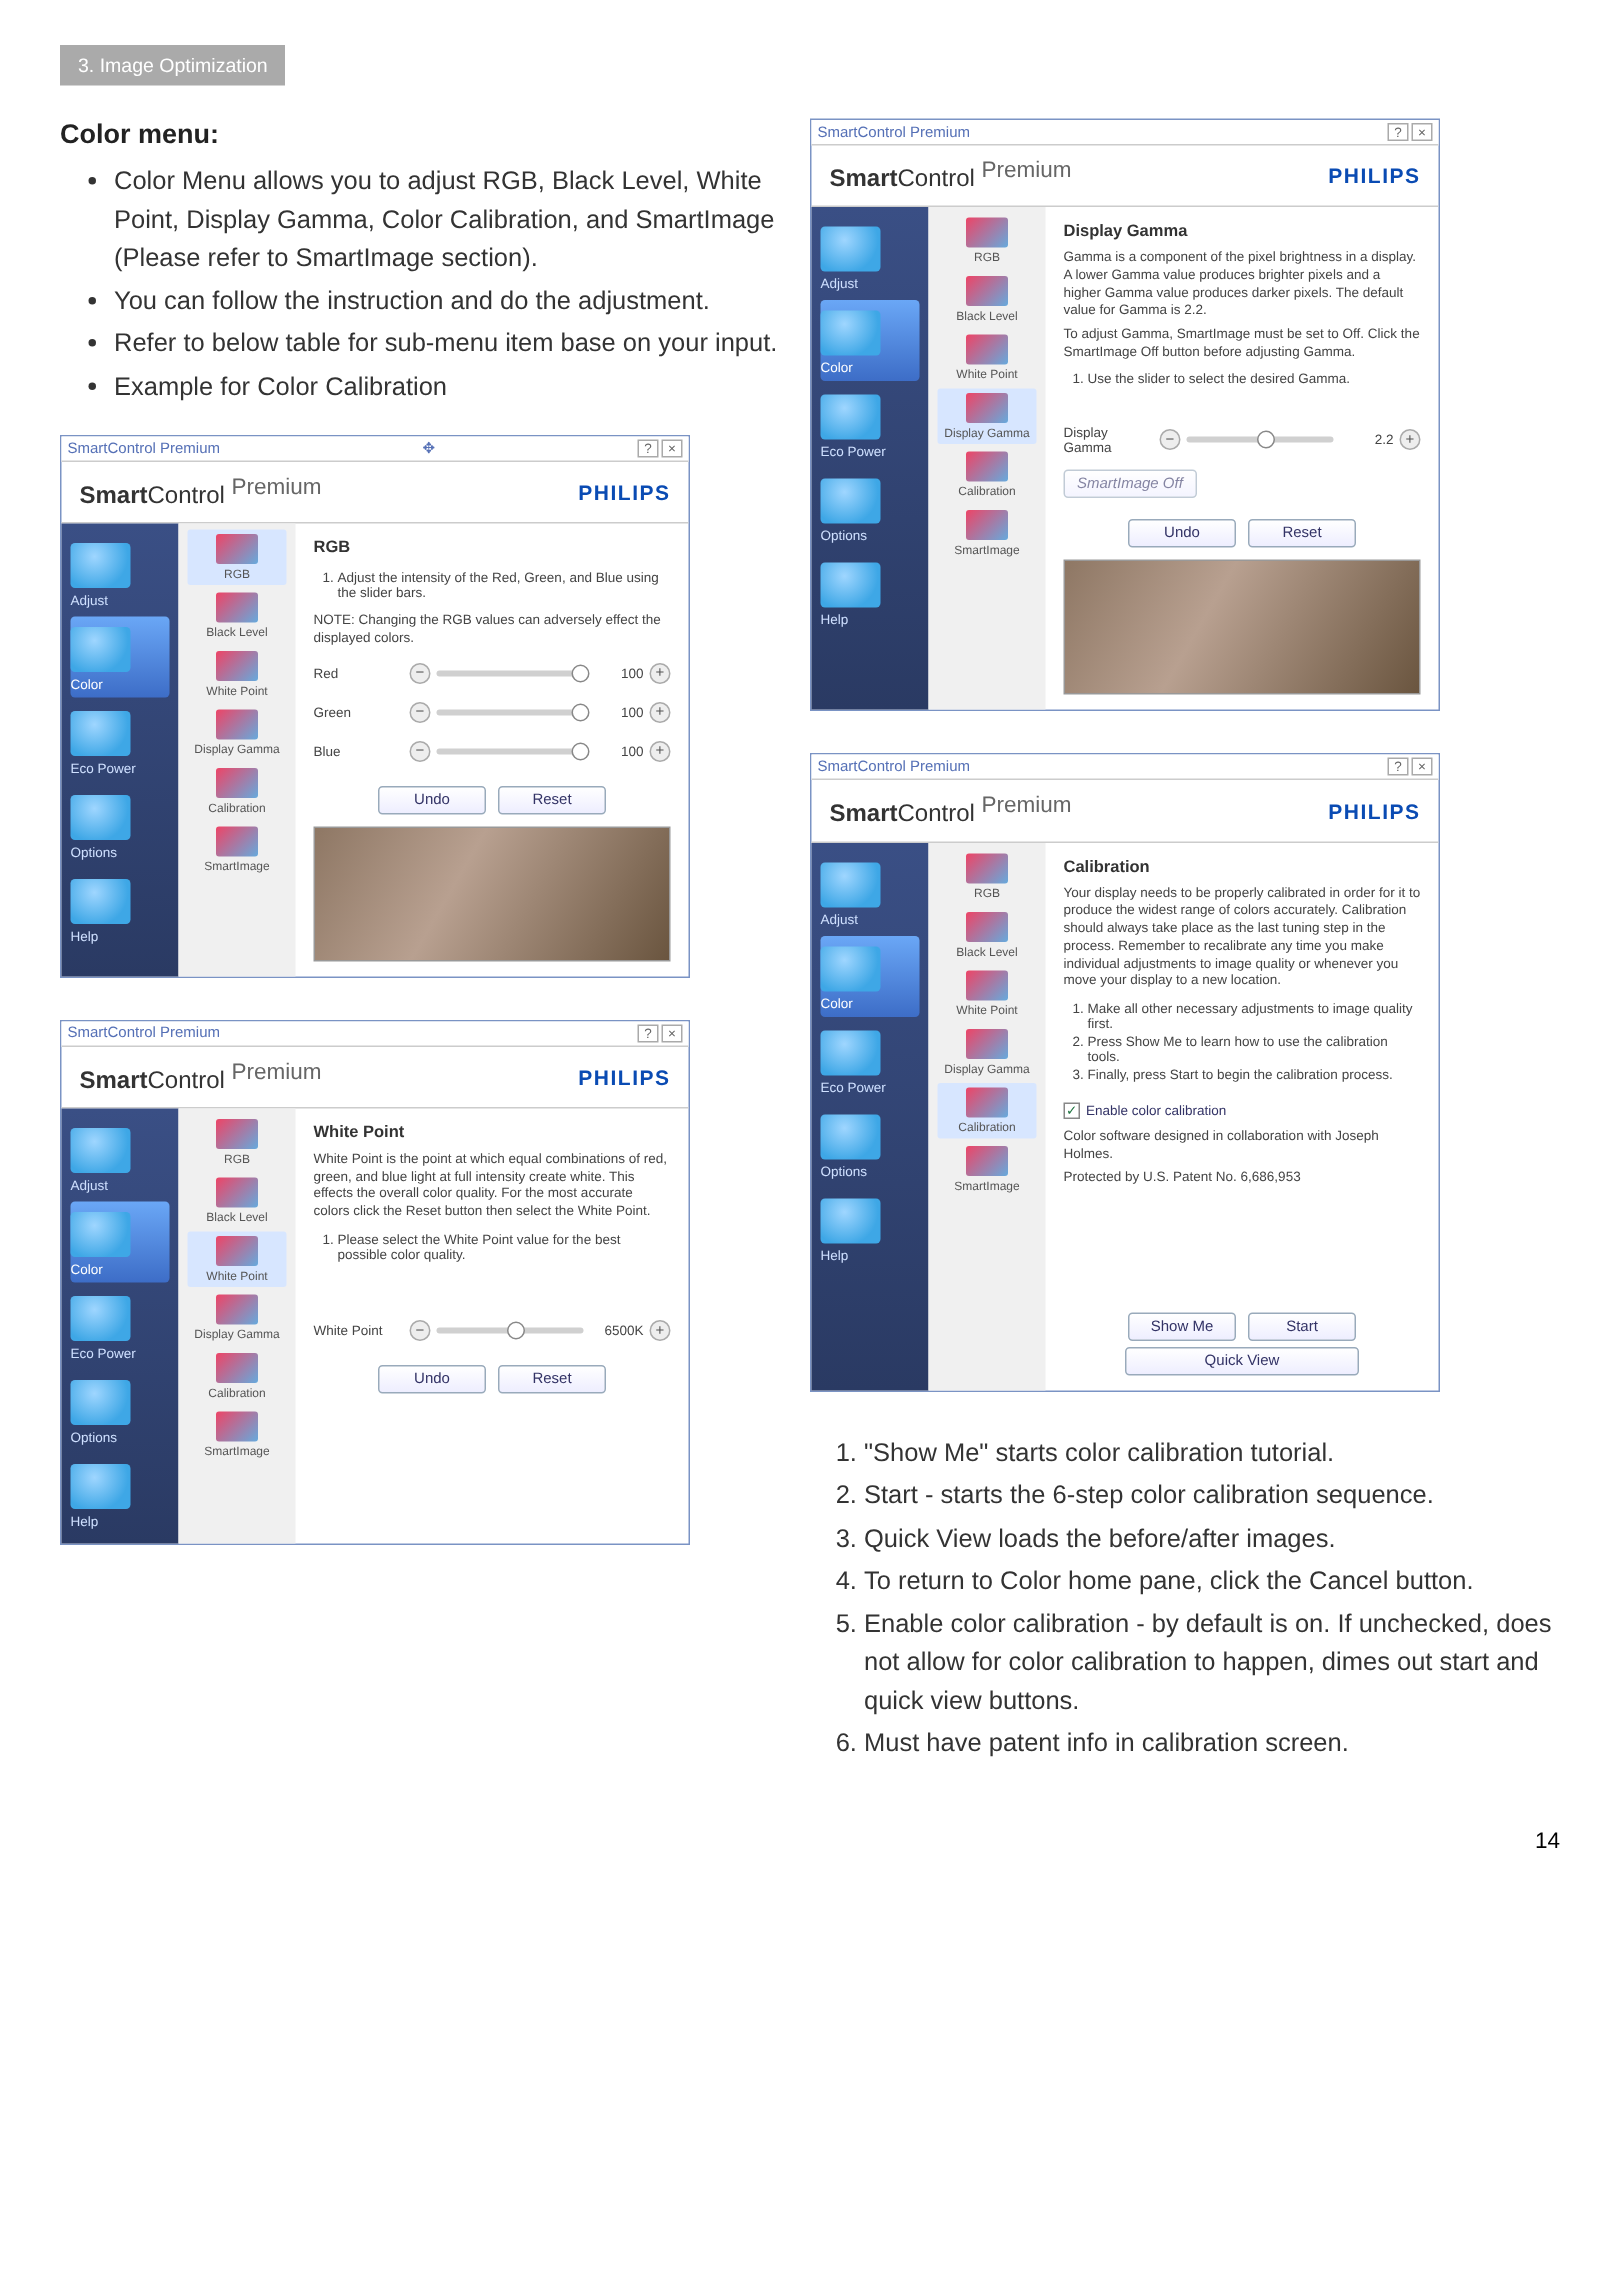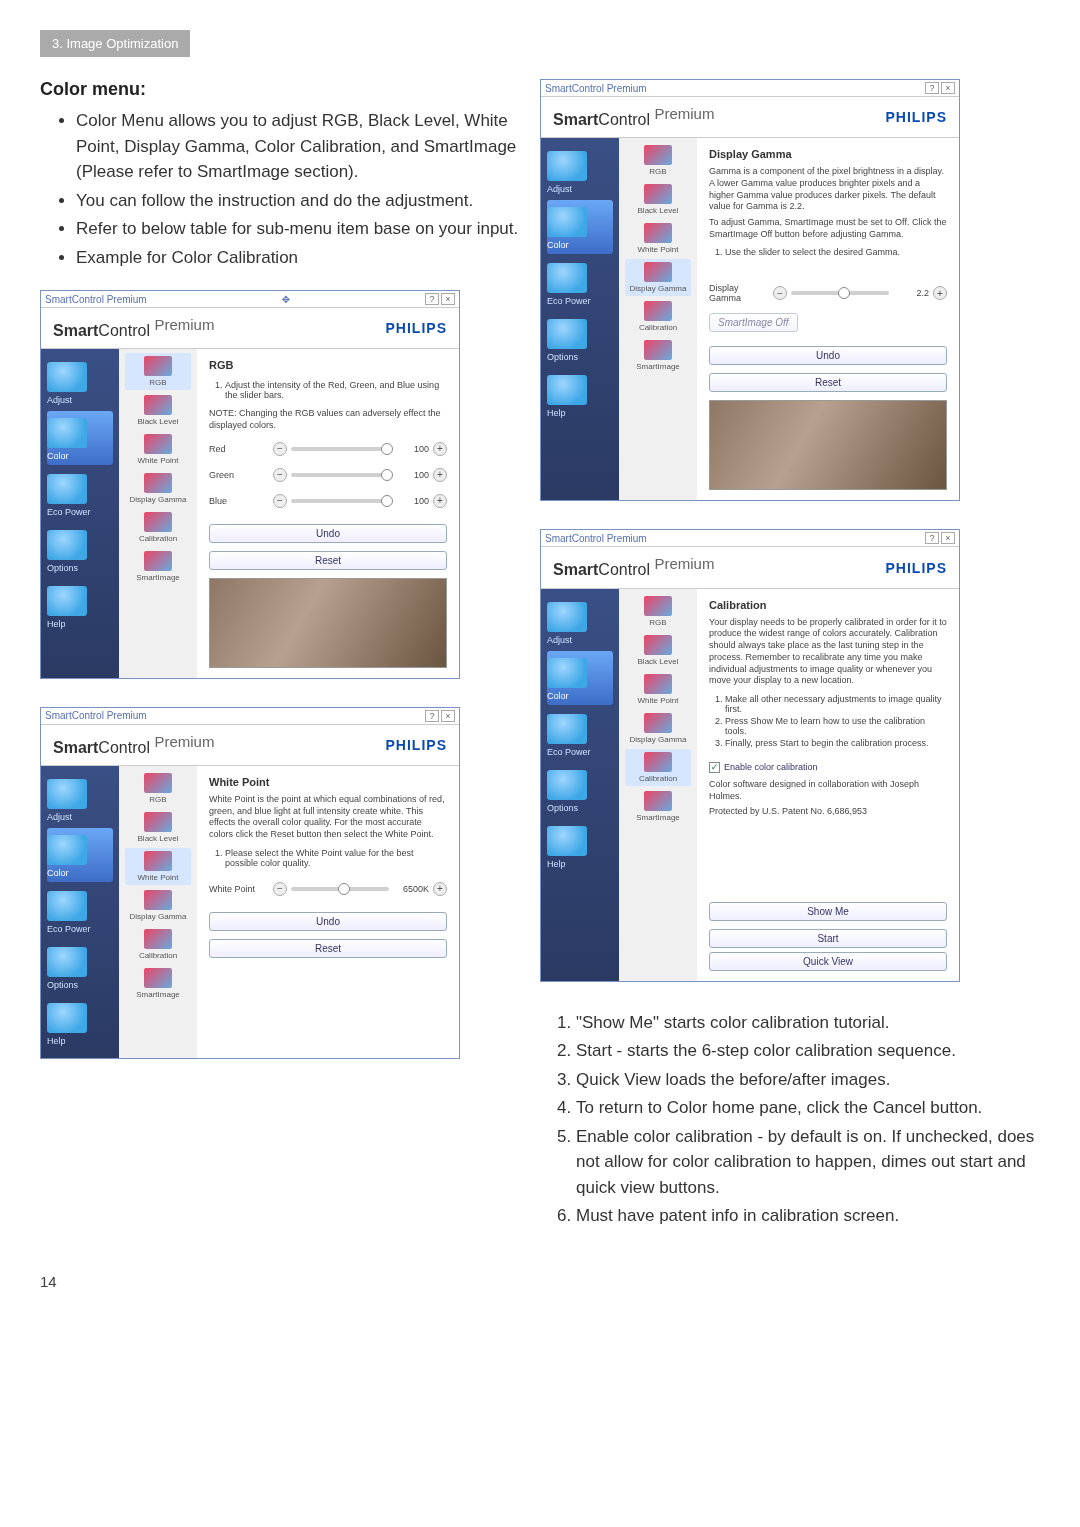--- a/index.html
+++ b/index.html
@@ -145,21 +145,21 @@
   }
   .sc-track {
     flex: 1; height: 4px; background: #d0d0d0; border-radius: 2px;
     position: relative;
   }
   .sc-thumb {
     position: absolute; top: -4px; width: 12px; height: 12px;
     background: #fff; border: 1px solid #888; border-radius: 6px;
   }
   .sc-btnrow {
-    display: flex; justify-content: space-between; gap: 8px; margin-top: 10px; flex-direction: column;
+    display: flex; justify-content: center; gap: 8px; margin-top: 10px;
   }
   .sc-btn {
     min-width: 72px; padding: 3px 8px; font-size: 10px;
     border: 1px solid #9ab; background: linear-gradient(#fff,#eef);
     border-radius: 3px; color: #336; text-align: center;
   }
   .sc-photo {
     flex:1; min-height: 90px; margin-top:8px;
     background: linear-gradient(120deg,#8e7764 0%, #b8a090 40%, #6a553f 100%);
     border: 1px solid #999;
@@ -167,21 +167,21 @@
   .sc-checkbox {
     display: flex; align-items: center; gap: 4px; margin: 6px 0;
     font-size: 9px; color: #336;
   }
   .sc-checkbox .cb {
     width: 11px; height: 11px; border: 1px solid #888; background: #fff;
     display: inline-flex; align-items: center; justify-content: center;
     font-size: 9px; color: #274;
   }
   .pagenum {
-    text-align: left; font-size: 15px; color: #404040; margin-top: 24px;
+    text-align: right; font-size: 15px; color: #000000; margin-top: 24px;
   }
   .disabled { opacity: .6; font-style: italic; }
 </style>
 </head>
 <body>
 
 
 
 <div class="section-tab">3. Image Optimization</div>
 

